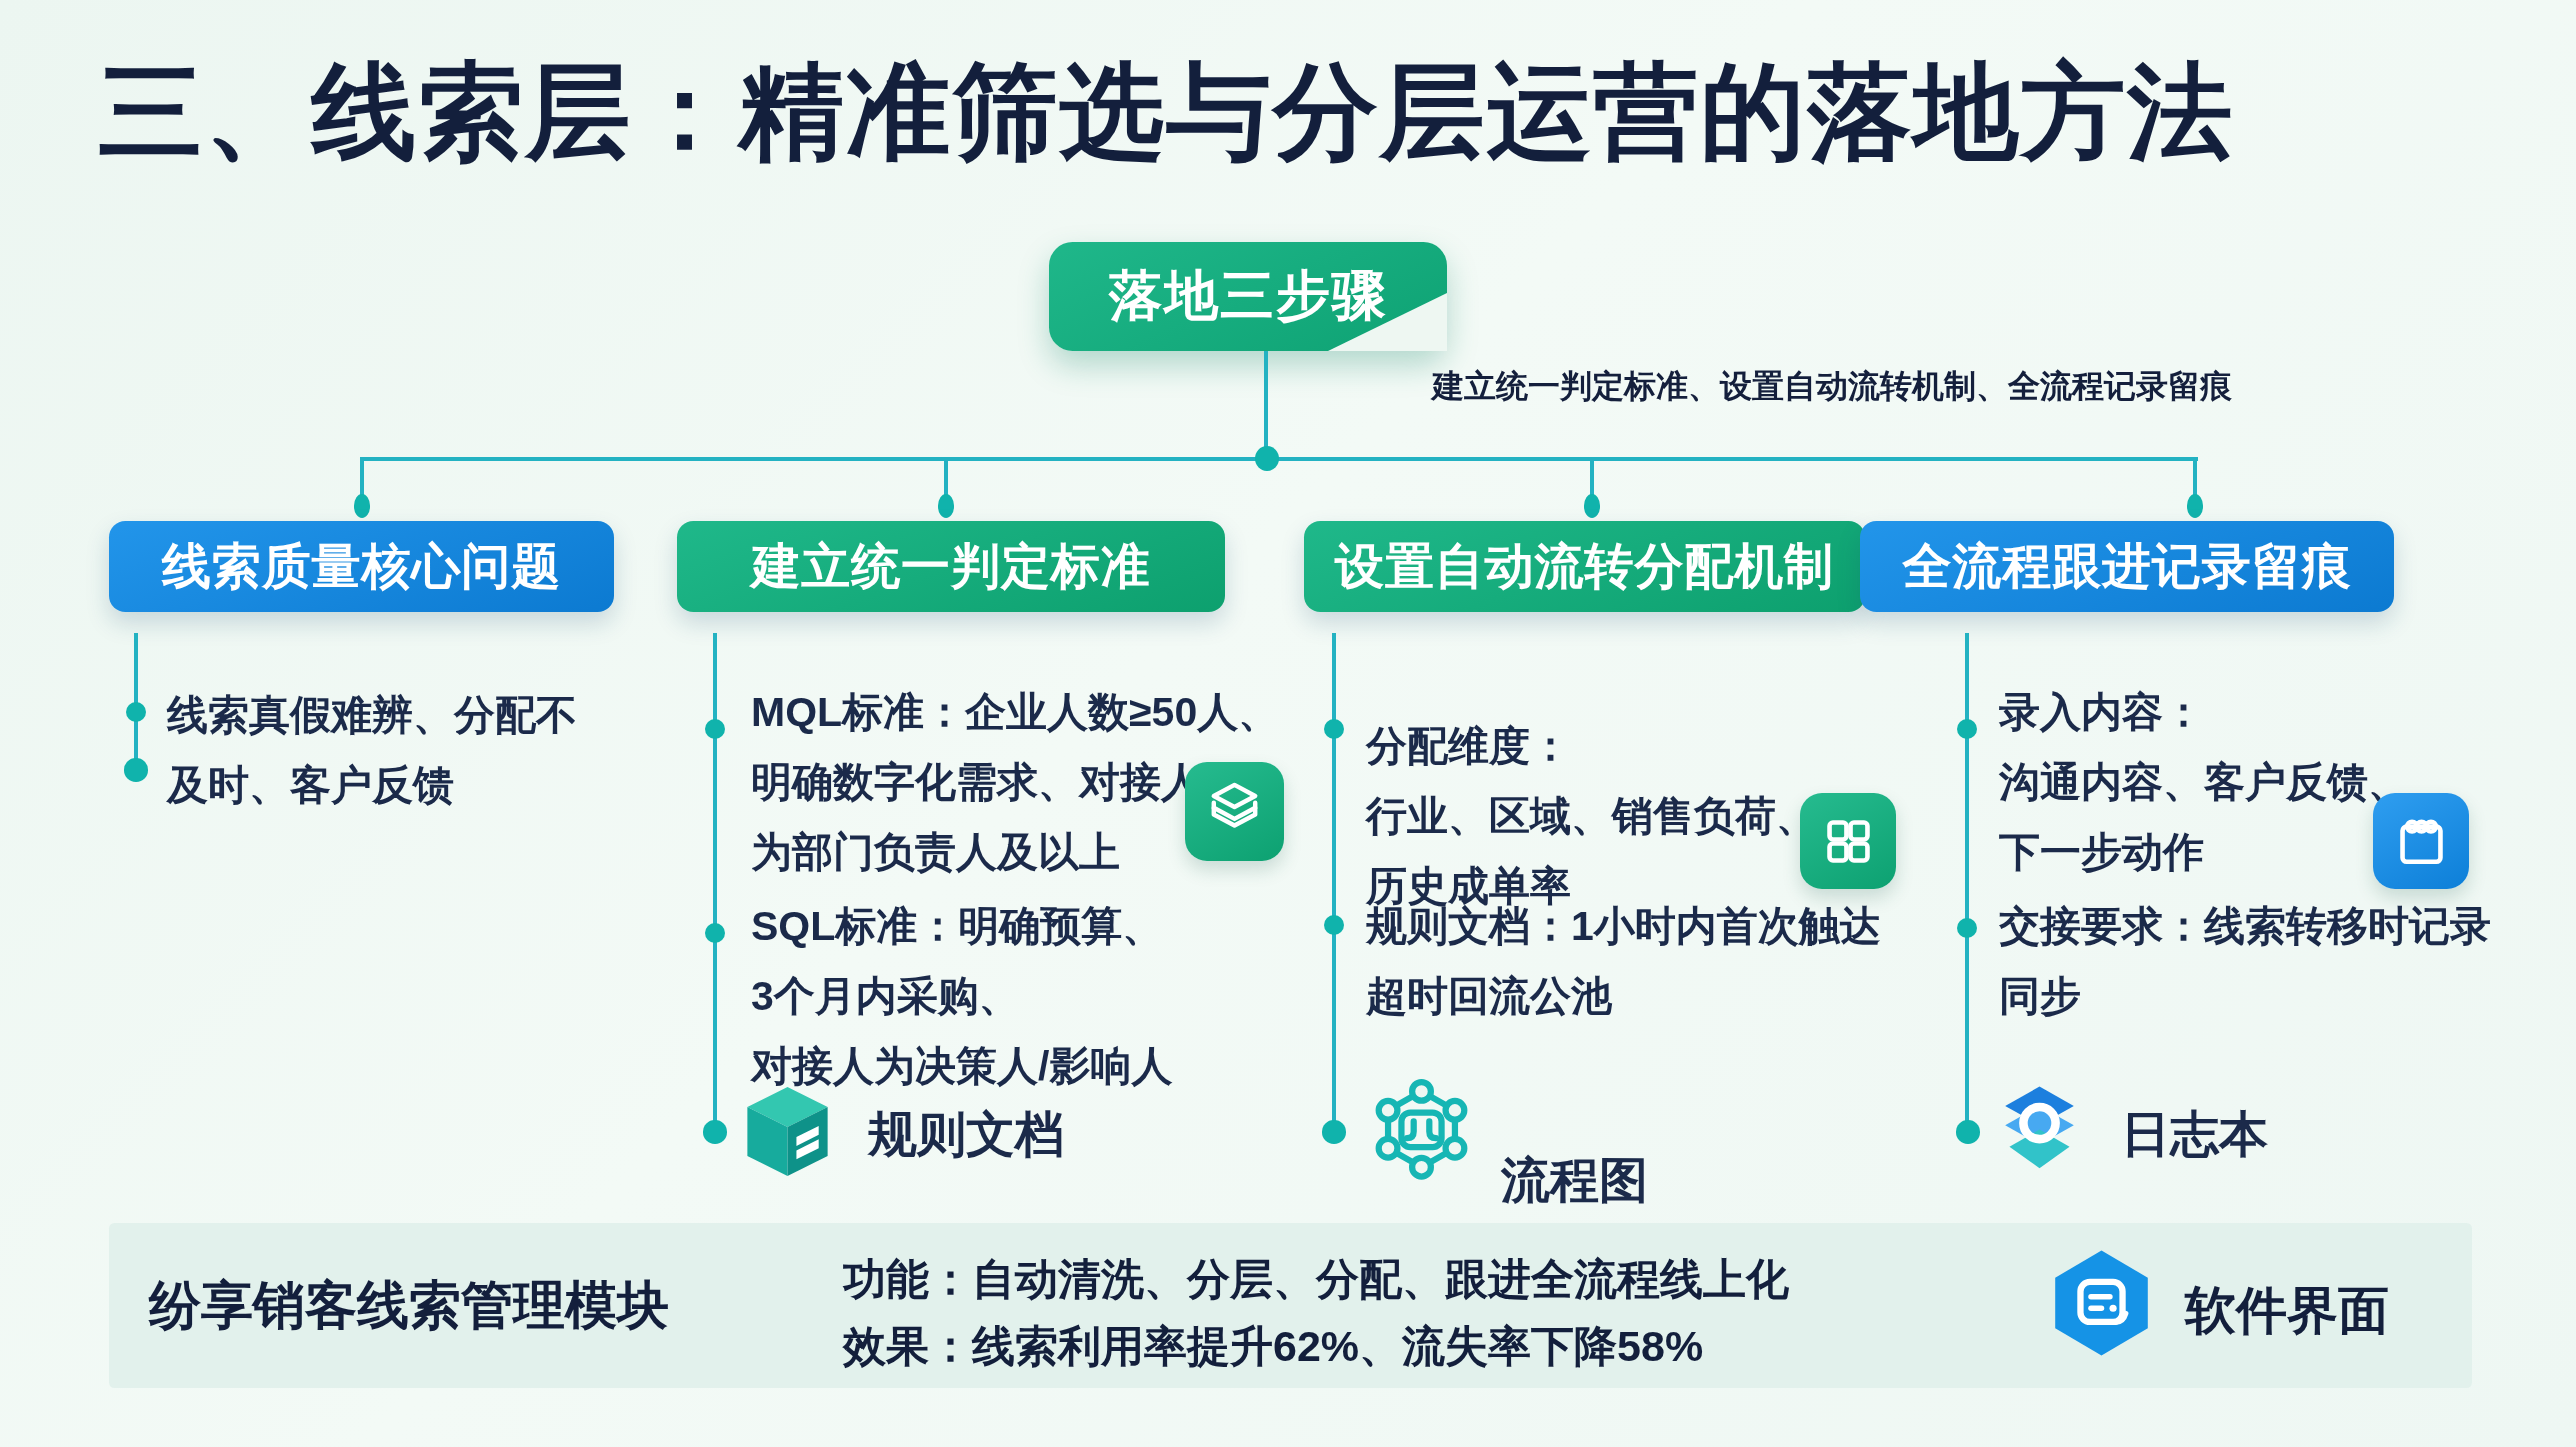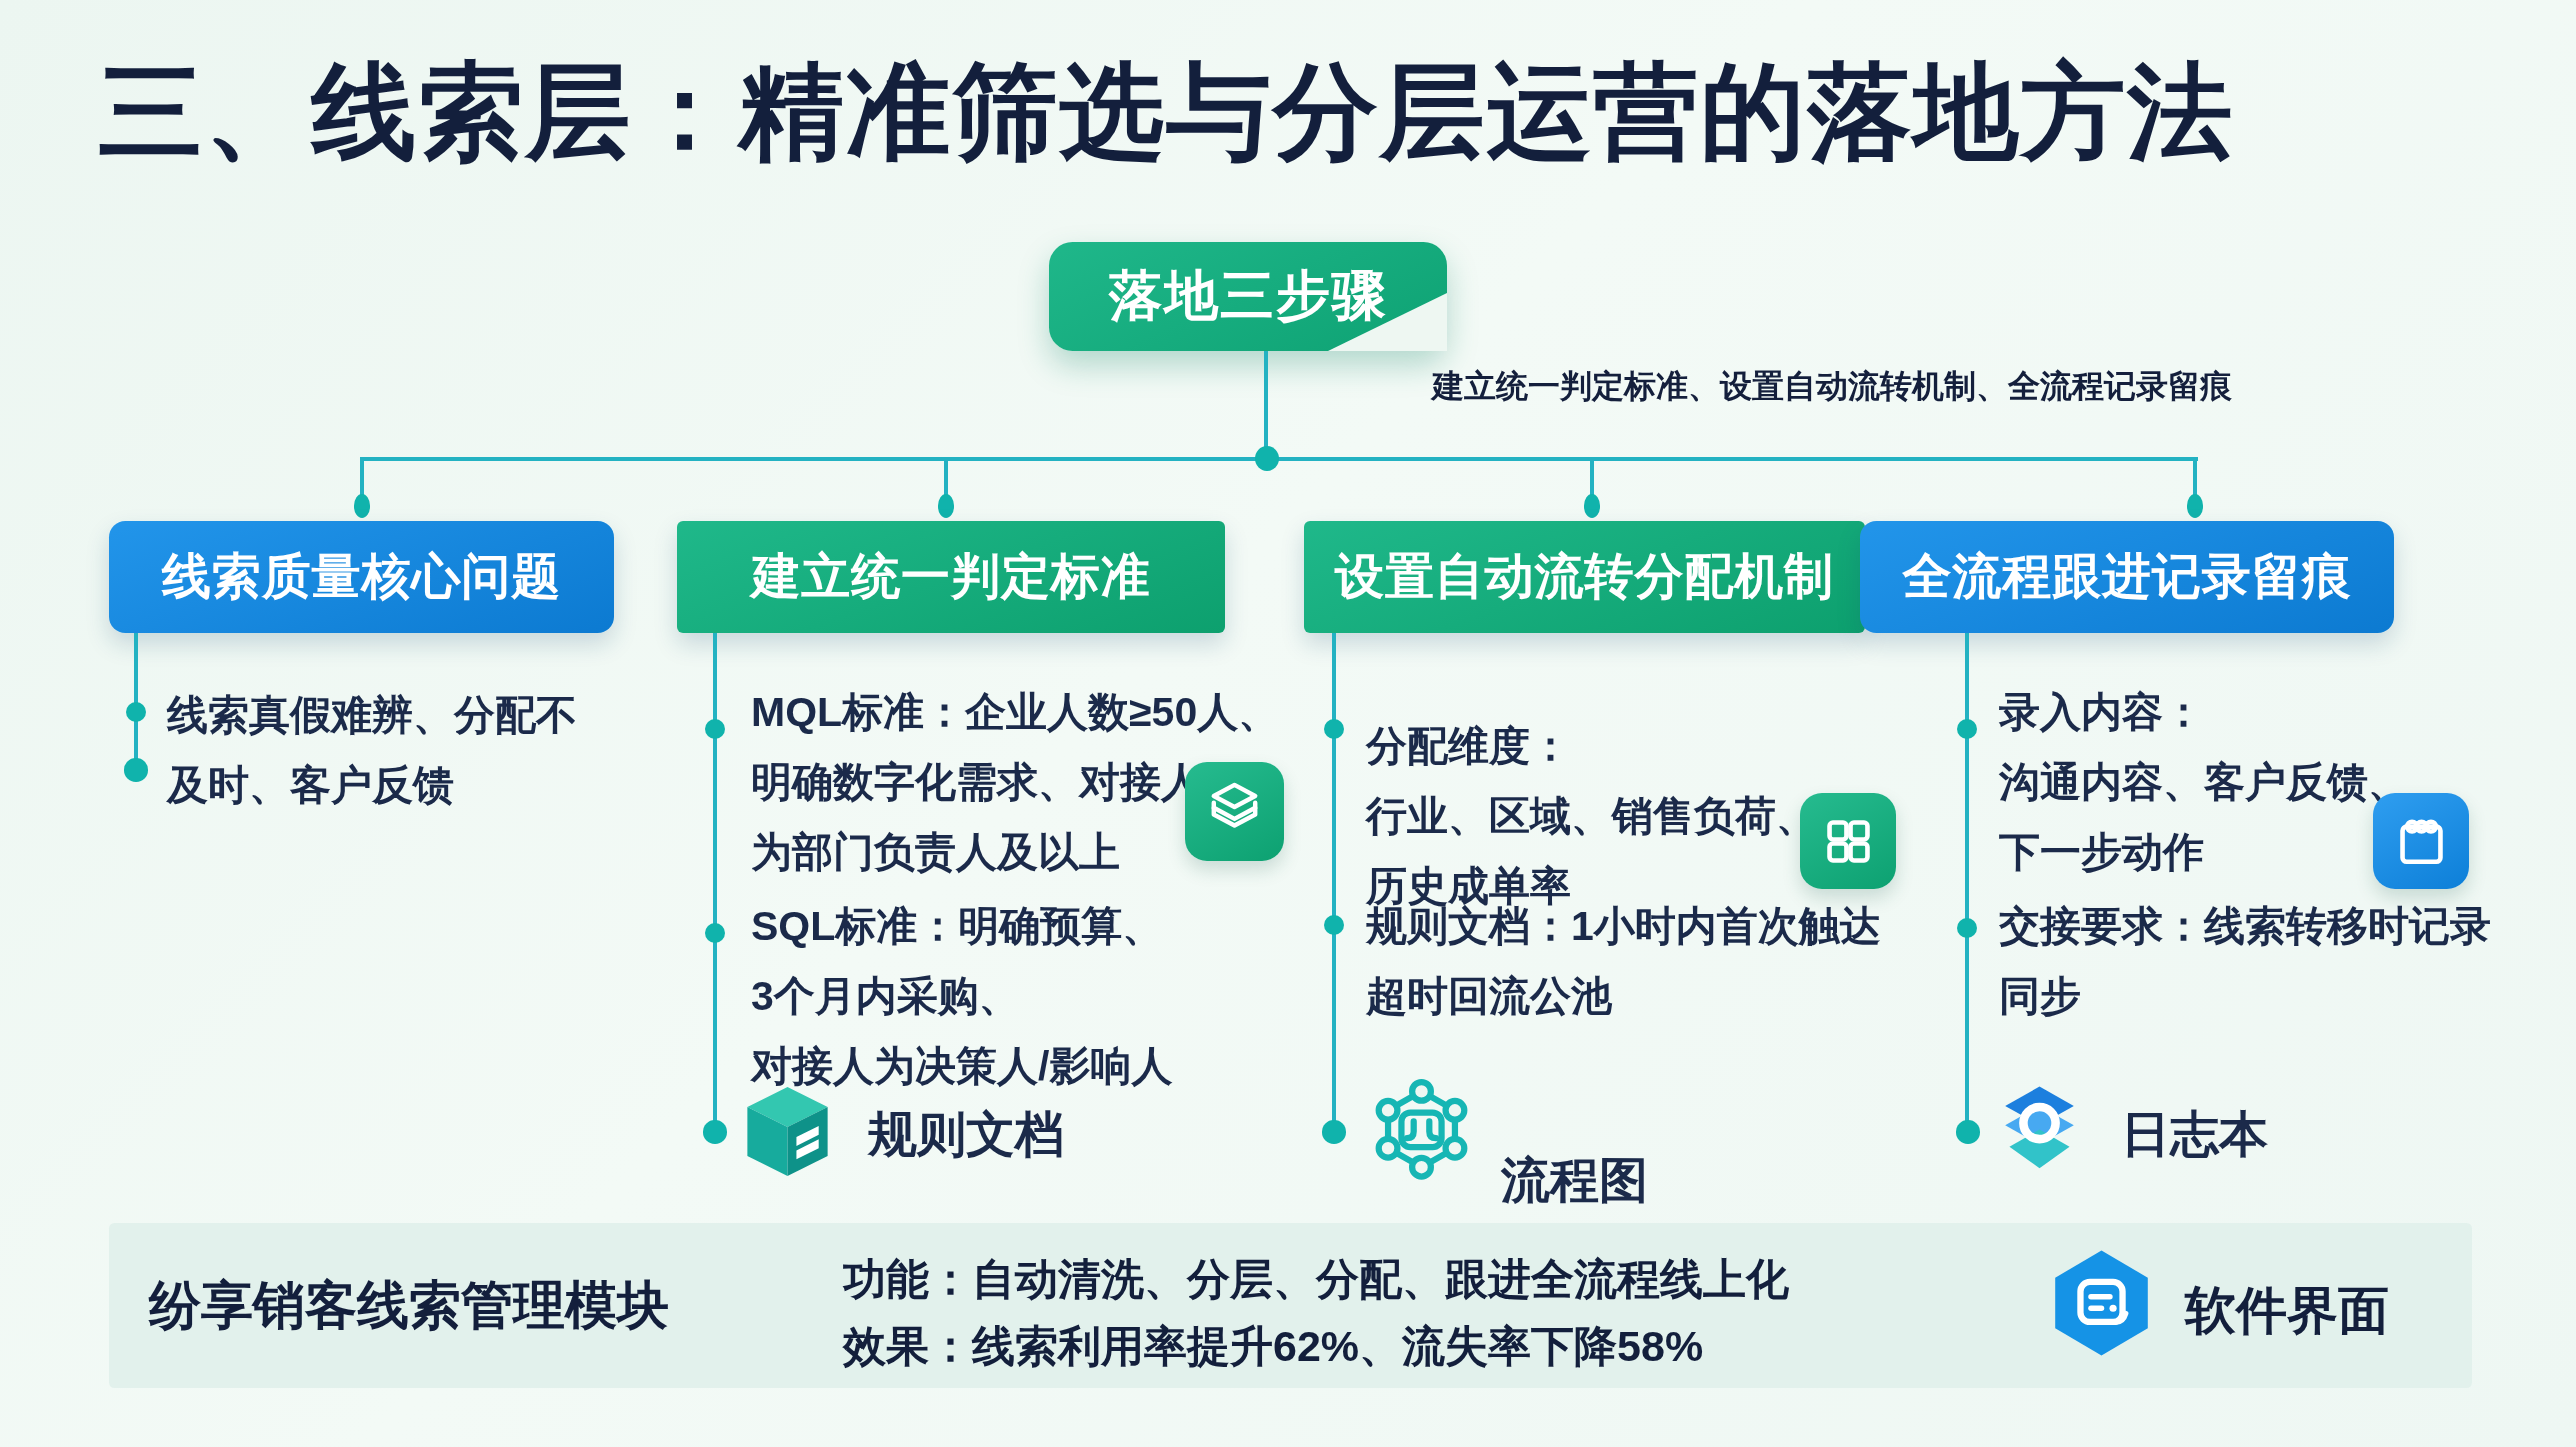--- a/index.html
+++ b/index.html
@@ -26,27 +26,27 @@
   }
   .subtitle{
     position:absolute;left:1432px;top:365px;font-size:32px;font-weight:700;color:#141f3c;white-space:nowrap;
   }
   
   .cline{position:absolute;background:#23b2c2;}
   .cdot{position:absolute;background:#10b3ac;border-radius:50%;}
   .cdrop{position:absolute;background:#10b3ac;border-radius:50%/50%;}
   
   .col-header{
-    position:absolute;top:521px;height:112px;border-radius:16.3px;
+    position:absolute;top:521px;height:91px;border-radius:16.3px;
     display:flex;align-items:center;justify-content:center;
     color:#fff;font-size:49px;font-weight:800;letter-spacing:0.9px;white-space:nowrap;
     box-shadow:0 11px 23.5px rgba(15,70,110,.18);
   }
   .hdr-blue{background:linear-gradient(160deg,#2295ea,#0c7ad1);}
-  .hdr-green{background:linear-gradient(160deg,#1fb88a,#0da06e);border-radius:6px;}
+  .hdr-green{background:linear-gradient(160deg,#1fb88a,#0da06e);}
   
   .item-text{
     position:absolute;font-size:41px;font-weight:600;color:#1b2a4a;
     line-height:70px;white-space:pre-line;
   }
   .footer-label{position:absolute;font-size:49px;font-weight:700;color:#1b2a4a;white-space:nowrap;}
   
   .tile{
     position:absolute;border-radius:22px;display:flex;align-items:center;justify-content:center;
     box-shadow:0 9px 18px rgba(20,90,70,.18);

